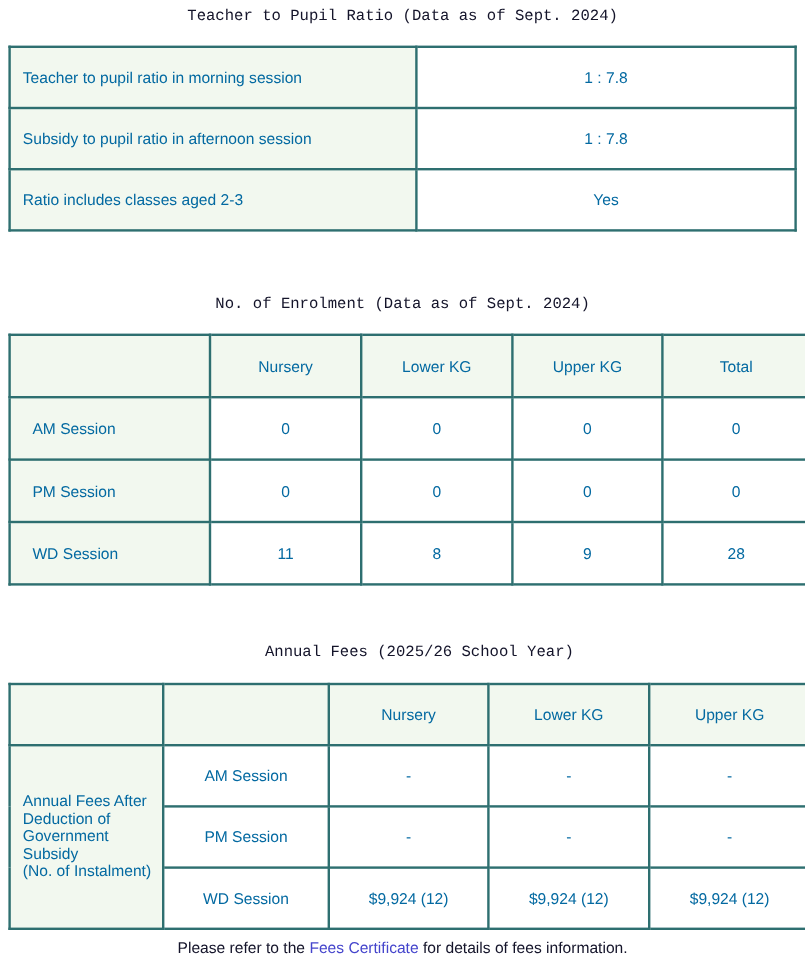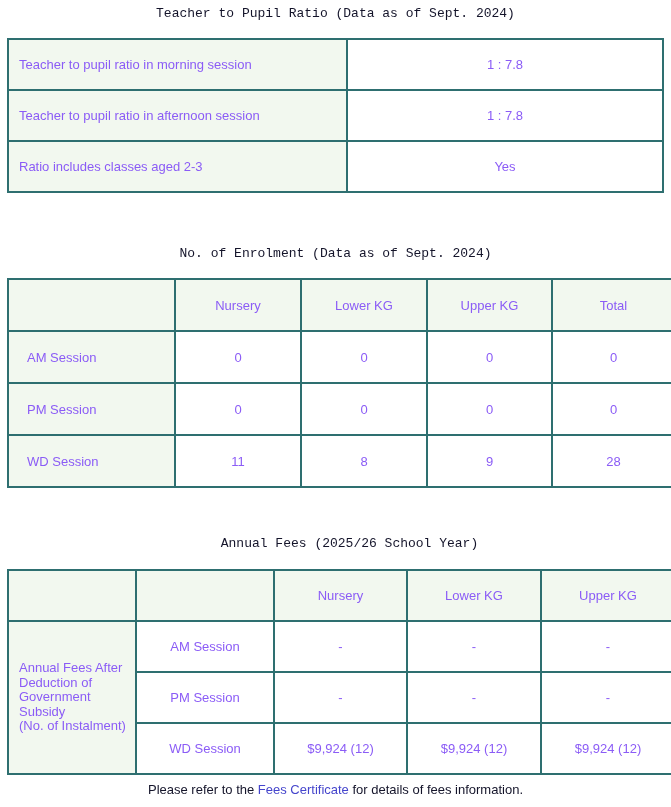--- a/index.html
+++ b/index.html
@@ -25,21 +25,21 @@
   .title-enrolment { padding-top: 53px; }
   .title-fees { padding-top: 48px; margin-left: 28px; }
 
   table {
     border-collapse: collapse;
     table-layout: fixed;
     margin-left: 7px;
     margin-right: 7px;
     width: 657px;
     font-size: 13px;
-    color: #8b5cf6;
+    color: #0369a1;
   }
   .ratio-table     { margin-top: 17px; }
   .enrolment-table { margin-top: 17px; }
   .fees-table      { margin-top: 18px; }
 
   td, th {
     border: 2px solid #2e6f70;
     font-weight: normal;
     vertical-align: middle;
     padding: 0;
@@ -102,21 +102,21 @@
 
   <div class="section-title title-ratio">Teacher to Pupil Ratio (Data as of Sept. 2024)</div>
 
   <table class="ratio-table">
     <tbody>
       <tr>
         <td class="col-label cell-green">Teacher to pupil ratio in morning session</td>
         <td class="col-value cell-white">1 : 7.8</td>
       </tr>
       <tr>
-        <td class="col-label cell-green">Teacher to pupil ratio in afternoon session</td>
+        <td class="col-label cell-green">Subsidy to pupil ratio in afternoon session</td>
         <td class="col-value cell-white">1 : 7.8</td>
       </tr>
       <tr>
         <td class="col-label cell-green">Ratio includes classes aged 2-3</td>
         <td class="col-value cell-white">Yes</td>
       </tr>
     </tbody>
   </table>
 
   <div class="section-title title-enrolment">No. of Enrolment (Data as of Sept. 2024)</div>

